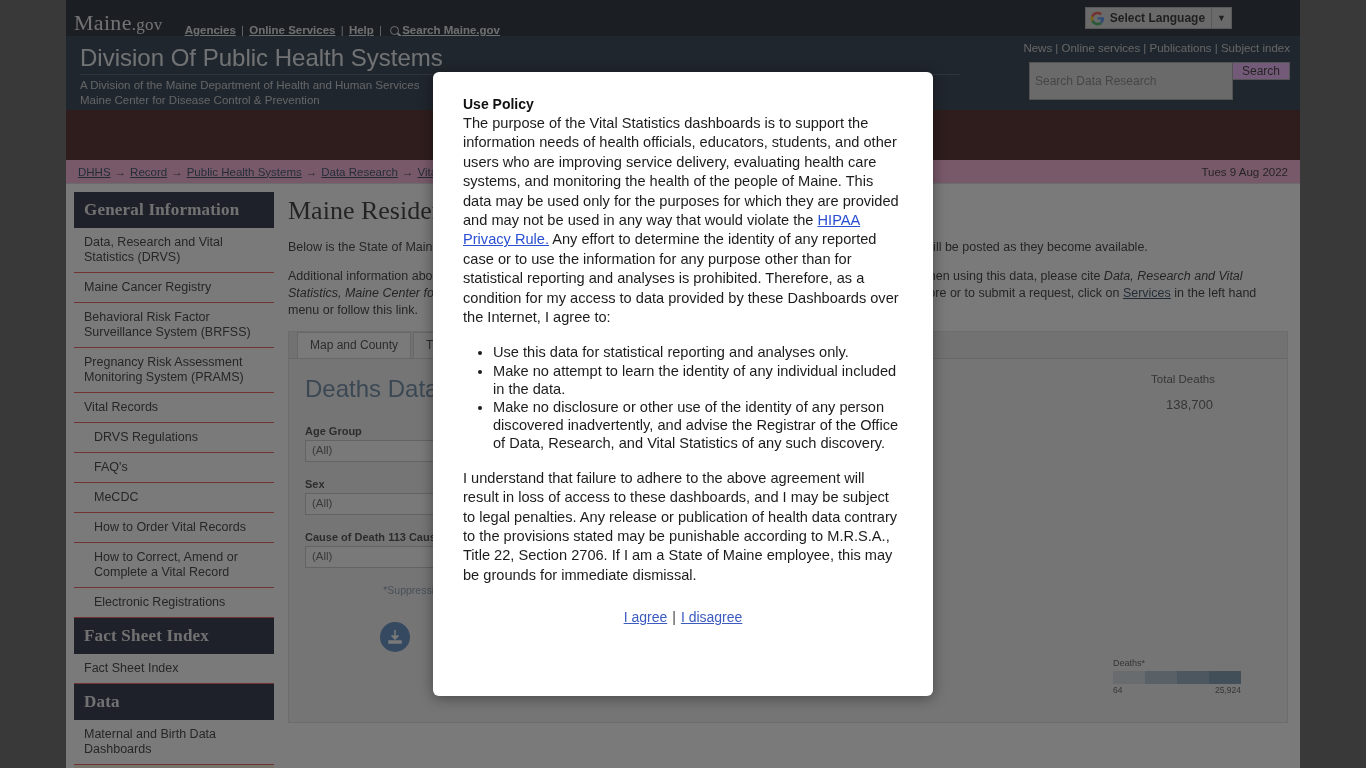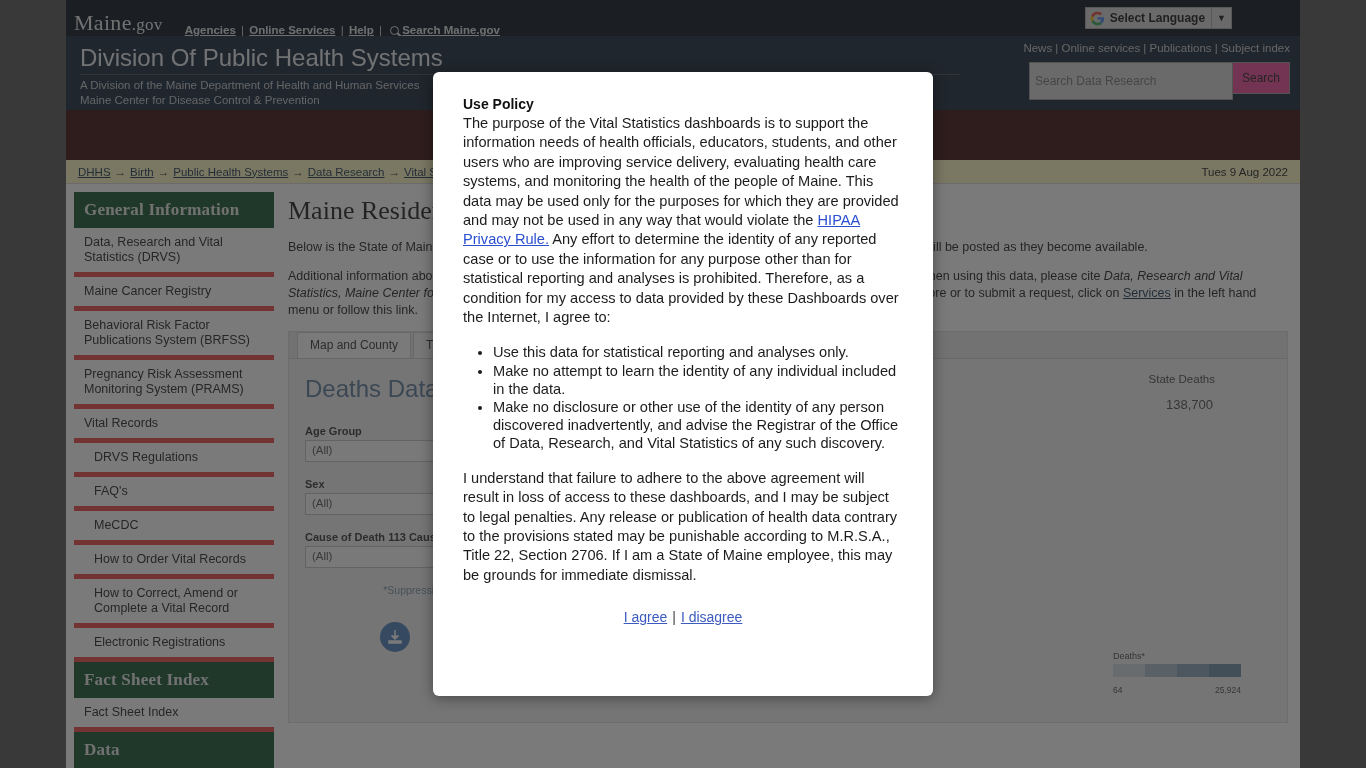--- a/index.html
+++ b/index.html
@@ -139,22 +139,22 @@
   .searchbox {
     width: 204px; height: 38px;
     background: #d5d5d5;
     border: 1px solid #999;
     font-size: 12px;
     color: #6e6e6e;
     padding: 0 5px;
     font-family: "Liberation Sans", sans-serif;
   }
   .searchbtn {
-    height: 32px;
-    background: #ec4899;
+    height: 18px;
+    background: #f0abfc;
     border: 1px solid #999;
     border-left: none;
     font-size: 12px;
     color: #1a1a1a;
     padding: 0 9px;
     font-family: "Liberation Sans", sans-serif;
     cursor: pointer;
   }
 
   
@@ -168,21 +168,21 @@
   .covidbar a {
     color: #dcdcdc;
     font-size: 22px;
     font-weight: bold;
     text-decoration: underline;
   }
 
   
   .crumbbar {
     height: 24px;
-    background: #fef9c3;
+    background: #f9a8d4;
     display: flex;
     align-items: center;
     padding: 0 12px 0 12px;
     font-size: 11.5px;
     color: #1a1a1a;
     position: relative;
     border-bottom: 1px solid #d8d8d8;
   }
   .crumbbar a { color: #17324d; text-decoration: underline; }
   .crumbbar .arrow { padding: 0 4px; }
@@ -201,33 +201,33 @@
 
   
   .sidebar {
     width: 208px;
     flex: 0 0 208px;
     background: #ffffff;
     padding-top: 8px;
     padding-left: 8px;
   }
   .sb-head {
-    background: #14532d;
+    background: #0f172a;
     color: #e6e8ea;
     font-family: "Liberation Serif", serif;
     font-weight: bold;
     font-size: 17px;
     padding: 8px 10px;
     letter-spacing: .2px;
   }
   .sb-item {
     font-size: 12.5px;
     color: #222;
     padding: 7px 10px 7px 10px;
-    border-bottom: 5px solid #ef4444;
+    border-bottom: 1px solid #ef4444;
     line-height: 15px;
     cursor: pointer;
   }
   .sb-item.sub { padding-left: 20px; }
   .sb-item.active { background: #f5f0d8; }
 
   
   .maincol {
     flex: 1;
     padding: 8px 12px 0 14px;
@@ -362,21 +362,21 @@
     color: #4a4a4a;
     margin-bottom: 3px;
   }
   .legend-bar { display: flex; height: 13px; }
   .legend-bar div { flex: 1; }
   .legend-scale {
     display: flex;
     justify-content: space-between;
     font-size: 8.5px;
     color: #4a4a4a;
-    margin-top: 8px;
+    margin-top: 1px;
   }
   .map-wrap {
     position: absolute;
     left: 24px; top: 0;
     width: 300px; height: 364px;
   }
   .county-lbl {
     position: absolute;
     font-size: 8px;
     color: #3b3b3b;
@@ -489,37 +489,37 @@
       </div>
     </div>
 
     <div class="covidbar">
       <a href="#">Coronavirus (COVID-19) Information</a>
     </div>
 
     <div class="crumbbar">
       <a href="#">DHHS</a>
       <span class="arrow">→</span>
-      <a href="#">Birth</a>
+      <a href="#">Record</a>
       <span class="arrow">→</span>
       <a href="#">Public Health Systems</a>
       <span class="arrow">→</span>
       <a href="#">Data Research</a>
       <span class="arrow">→</span>
       <a href="#">Vital Statistics</a>
       <span class="crumbdate">Tues 9 Aug 2022</span>
     </div>
 
     <div class="bodyrow">
 
       <div class="sidebar">
         <div class="sb-head">General Information</div>
         <div class="sb-item">Data, Research and Vital Statistics (DRVS)</div>
         <div class="sb-item">Maine Cancer Registry</div>
-        <div class="sb-item">Behavioral Risk Factor Publications System (BRFSS)</div>
+        <div class="sb-item">Behavioral Risk Factor Surveillance System (BRFSS)</div>
         <div class="sb-item">Pregnancy Risk Assessment Monitoring System (PRAMS)</div>
         <div class="sb-item">Vital Records</div>
         <div class="sb-item sub">DRVS Regulations</div>
         <div class="sb-item sub">FAQ's</div>
         <div class="sb-item sub">MeCDC</div>
         <div class="sb-item sub">How to Order Vital Records</div>
         <div class="sb-item sub">How to Correct, Amend or Complete a Vital Record</div>
         <div class="sb-item sub">Electronic Registrations</div>
 
         <div class="sb-head">Fact Sheet Index</div>
@@ -570,21 +570,21 @@
                   </div>
                 </div>
                 <div>
                   <div class="icon-cap">HOVER</div>
                   <div class="icon-blob">i</div>
                 </div>
               </div>
             </div>
 
             <div class="viz-right">
-              <div class="total-label">State Deaths</div>
+              <div class="total-label">Total Deaths</div>
               <div class="total-val">138,700</div>
 
               <div class="map-wrap">
                 <svg width="300" height="364" viewBox="0 0 300 364">
                   <g stroke="#8e9aa4" stroke-width="1">
 
                     <path d="M70 18 L120 10 L140 44 L150 100 L98 108 L92 66 L68 64 Z" fill="#9fb3c4"></path>
 
                     <path d="M52 92 L92 66 L98 108 L96 150 L58 156 Z" fill="#b6c6d3"></path>
 

